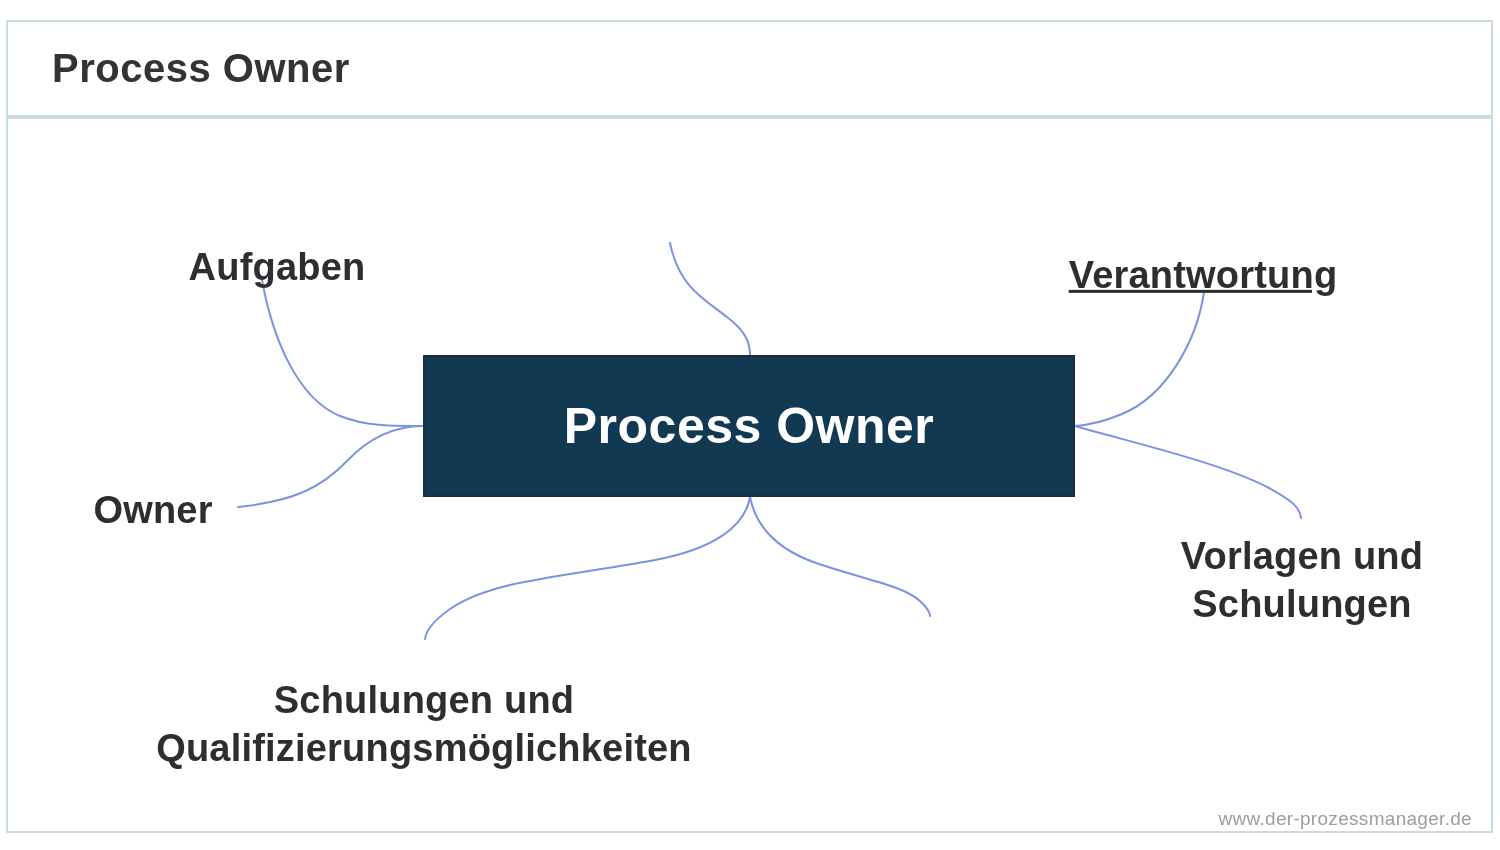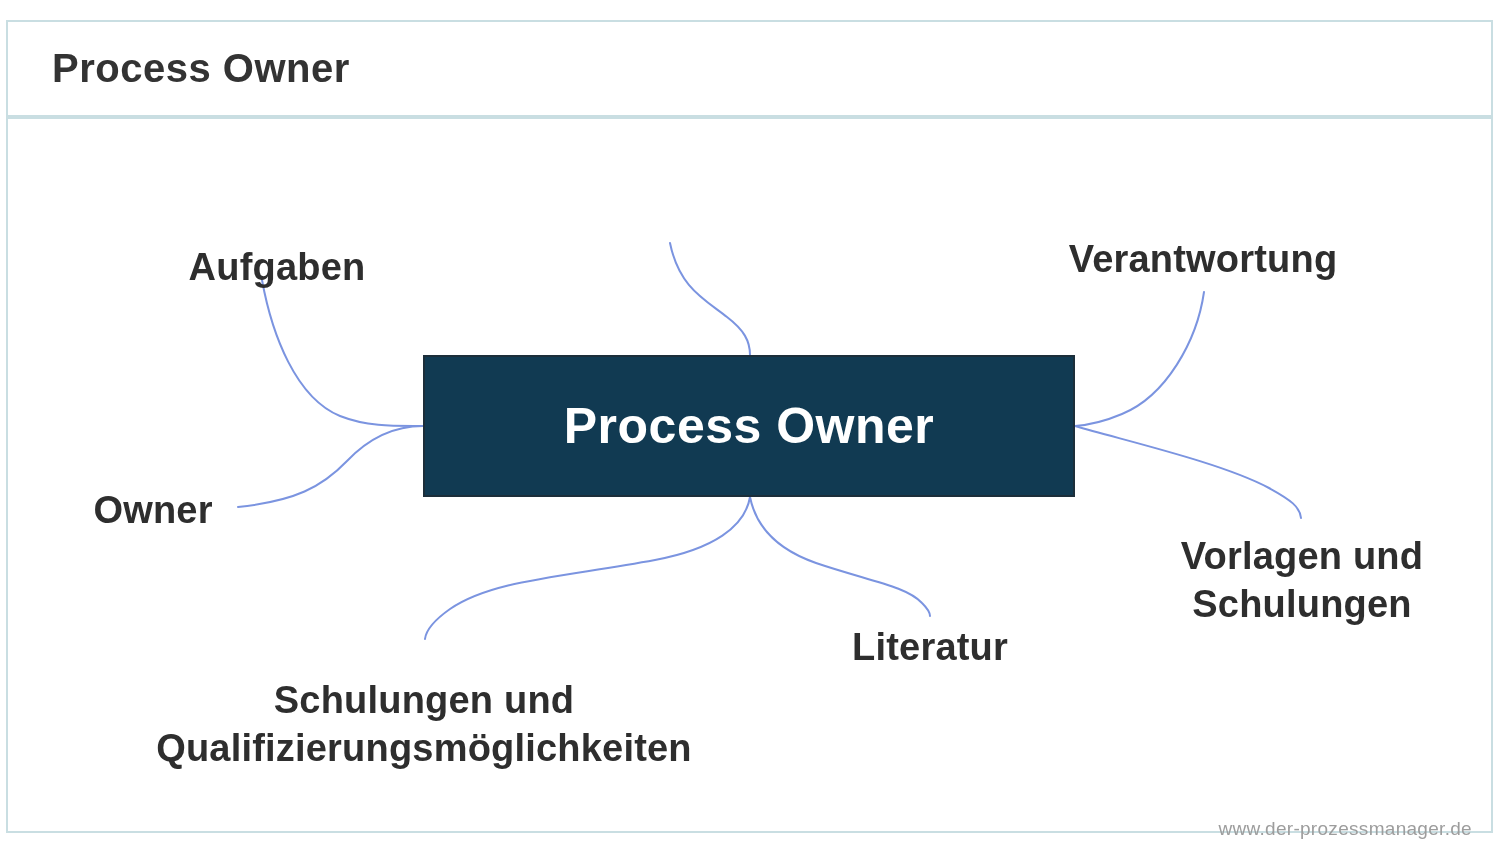--- a/index.html
+++ b/index.html
@@ -82,28 +82,28 @@
     font-size: 38px;
     font-weight: bold;
     color: var(--label-text);
     white-space: nowrap;
     text-align: center;
     line-height: 1.27;
     letter-spacing: 0.2px;
   }
   .node-aufgaben      { left: 277px;  top: 246px; margin-top: 21px; }
   .node-kompetenzen   { left: 670px;  top: 212px; }
-  .node-verantwortung { left: 1203px; top: 259px; }
+  .node-verantwortung { left: 1203px; top: 275px; text-decoration: underline; }
   .node-gehalt        { left: 153px;  top: 510px; }
   .node-schulungen    { left: 424px;  top: 724px; white-space: normal; width: 680px; }
   .node-literatur     { left: 930px;  top: 647px; }
   .node-vorlagen      { left: 1302px; top: 580px; white-space: normal; width: 330px; }
   .footer-url {
     position: absolute;
-    right: 28px; bottom: 10px;
+    right: 28px; bottom: 20px;
     font-size: 19px;
     color: var(--footer-text);
     letter-spacing: 0.3px;
   }
 </style>
 </head>
 <body>
 
 <div class="canvas">
 
@@ -129,19 +129,18 @@
 
   <div class="node-label node-aufgaben">Aufgaben</div>
 
 
   <div class="node-label node-verantwortung">Verantwortung</div>
 
   <div class="node-label node-gehalt">Owner</div>
 
   <div class="node-label node-schulungen">Schulungen und Qualifizierungsmöglichkeiten</div>
 
-  <div class="node-label node-literatur">Literatur</div>
 
   <div class="node-label node-vorlagen">Vorlagen und Schulungen</div>
 
   <div class="footer-url">www.der-prozessmanager.de</div>
 
 </div>
 
 </body></html>

